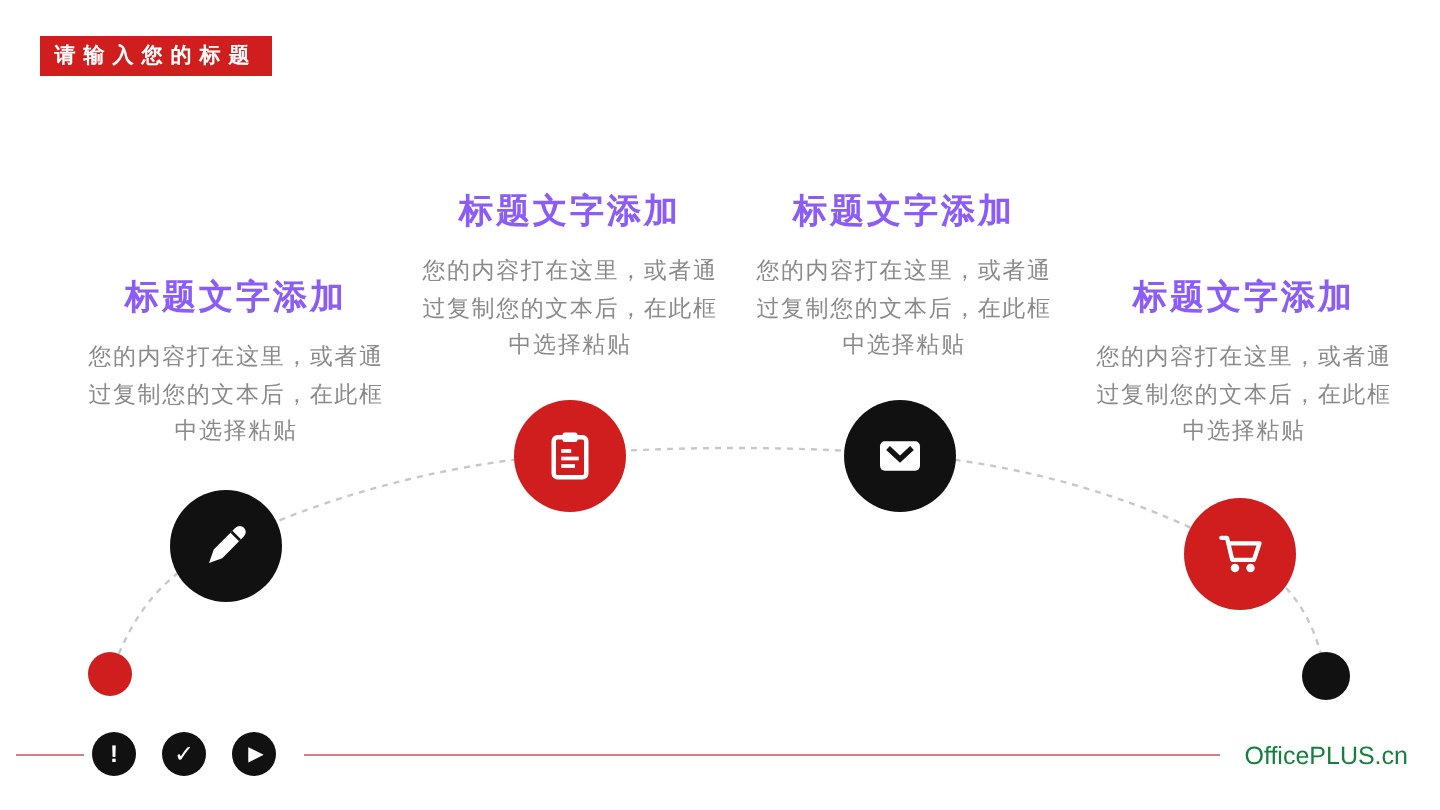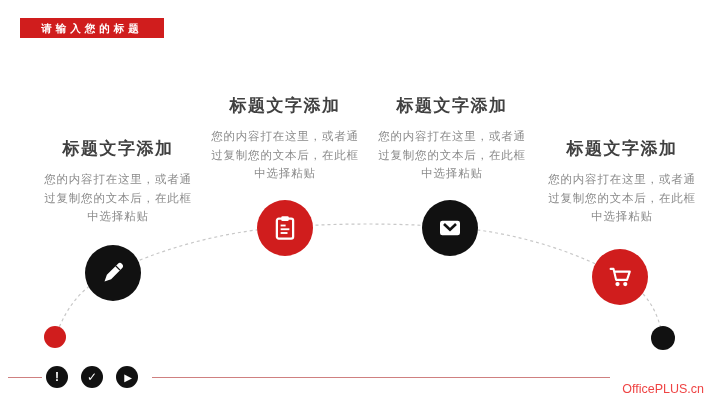--- a/index.html
+++ b/index.html
@@ -2,27 +2,27 @@
 <html><head>
 <meta charset="utf-8">
 <style>
   html,body{margin:0;padding:0;background:#ffffff;}
   .slide{
     position:relative;width:720px;height:405px;background:#ffffff;overflow:hidden;
     font-family:"Liberation Sans","DejaVu Sans",sans-serif;
   }
   
   .banner{
-    position:absolute;left:20px;top:18px;width:144px;height:20px;
+    position:absolute;left:20px;top:18px;width:116px;height:20px;
     background:#d01d1d;color:#ffffff;font-size:10.5px;font-weight:bold;
     letter-spacing:4px;text-align:center;line-height:21px;
   }
   
   .col{position:absolute;width:164px;text-align:center;}
-  .col-title{font-size:17px;font-weight:bold;color:#404040;letter-spacing:1.5px;}
+  .col-title{font-size:17px;font-weight:bold;color:#8b5cf6;letter-spacing:1.5px;}
   .col-body{
     margin:10px auto 0;width:152px;font-size:11.5px;color:#8a8a8a;
     line-height:18.5px;letter-spacing:0.8px;text-align:center;
   }
   .col1{left:36px;top:137px;}
   .col2{left:203px;top:94px;}
   .col3{left:370px;top:94px;}
   .col4{left:540px;top:137px;}
   
   .arc{position:absolute;left:0;top:0;z-index:1;pointer-events:none;}
@@ -47,21 +47,21 @@
   .footer-line.right{left:152px;width:458px;}
   .f-icon{
     position:absolute;top:366px;width:22px;height:22px;border-radius:50%;
     background:#111111;color:#ffffff;text-align:center;line-height:22px;
     font-size:12px;font-weight:bold;z-index:2;
   }
   .f-icon.i1{left:46px;}
   .f-icon.i2{left:81px;font-size:12px;}
   .f-icon.i3{left:116px;font-size:10px;line-height:23px;text-indent:2px;}
   .watermark{
-    position:absolute;right:16px;top:382px;font-size:12.5px;color:#ef4444;z-index:2;
+    position:absolute;right:16px;top:371px;font-size:12.5px;color:#15803d;z-index:2;
   }
 </style>
 </head>
 <body>
 
 <div class="slide">
 
   <div class="banner">请输入您的标题</div>
 
   <svg class="arc" width="720" height="405" viewBox="0 0 720 405">

